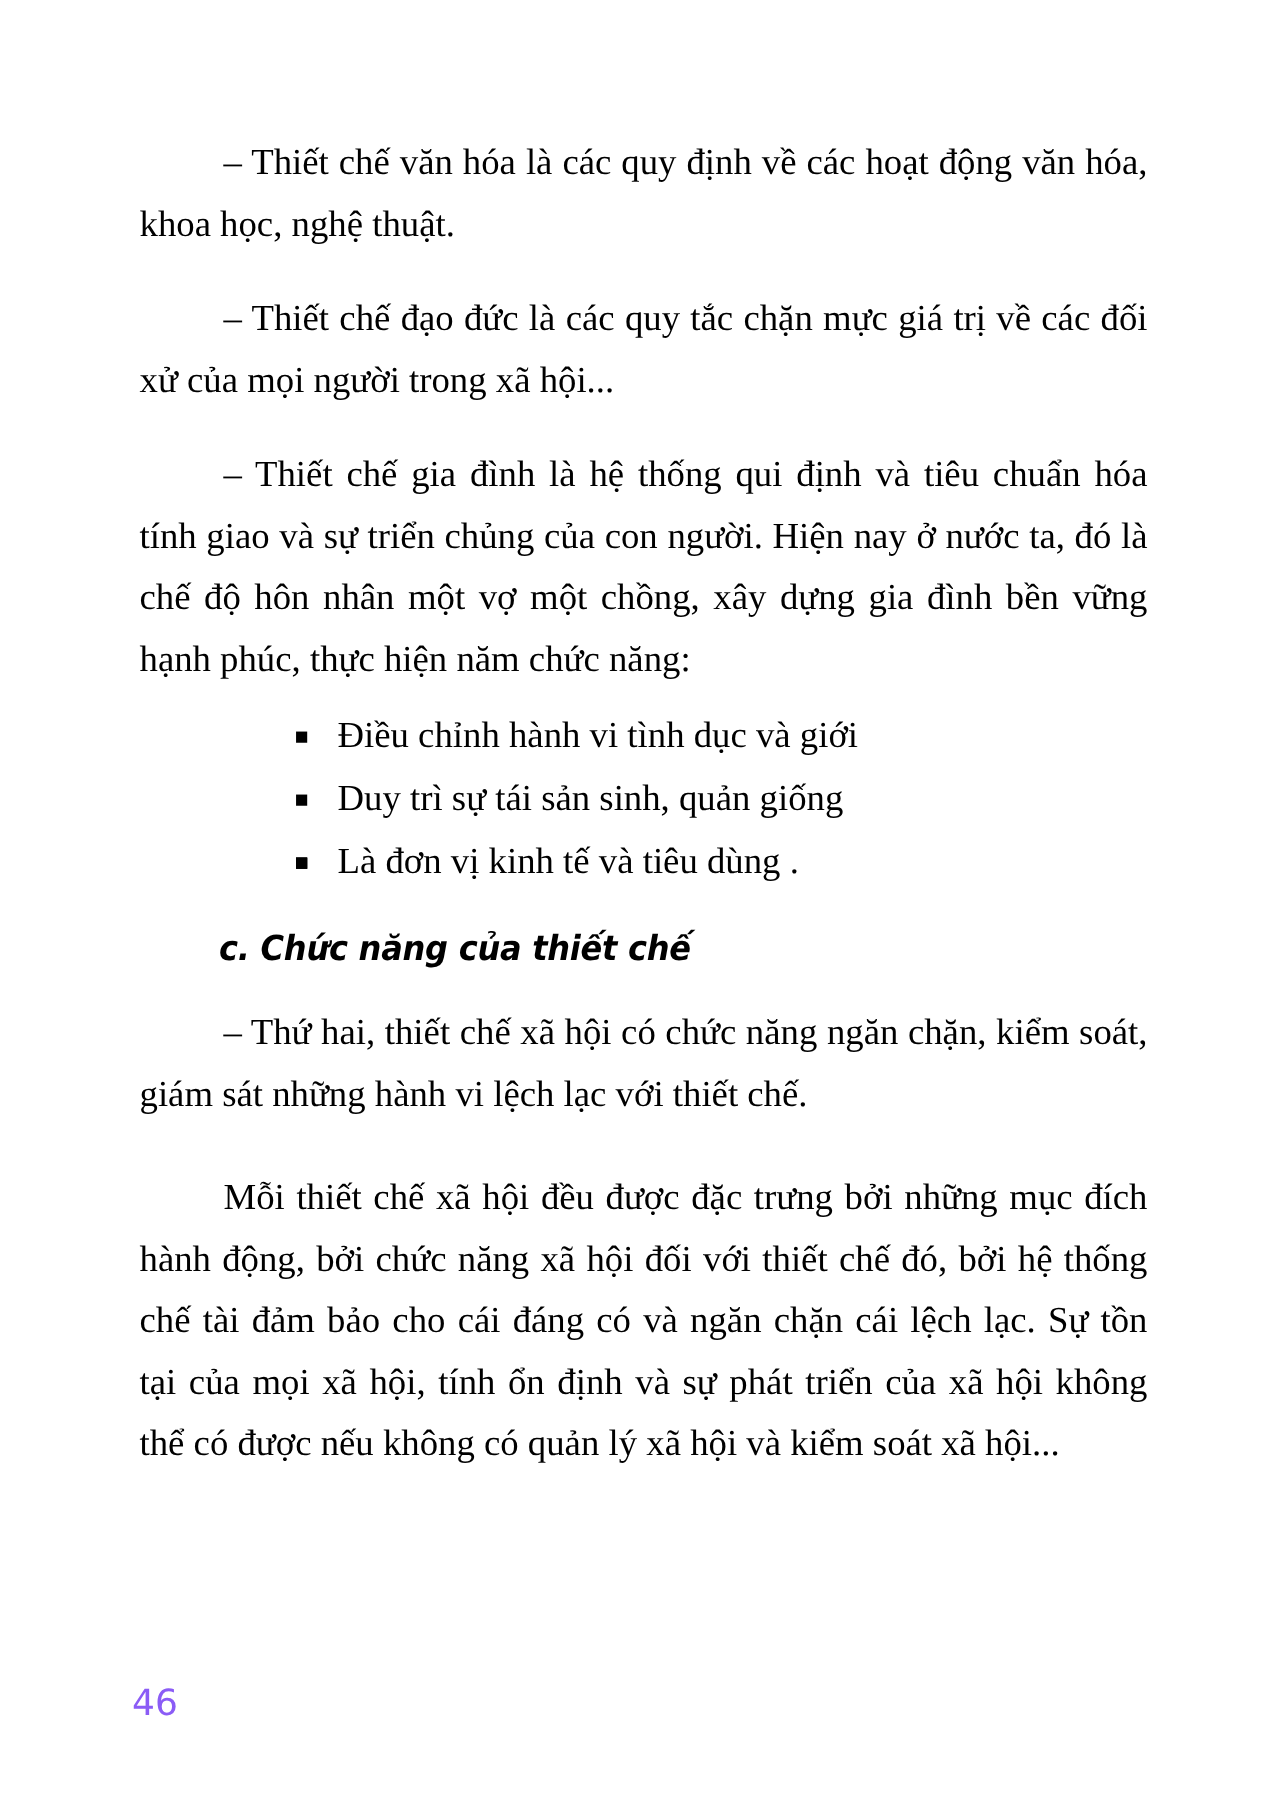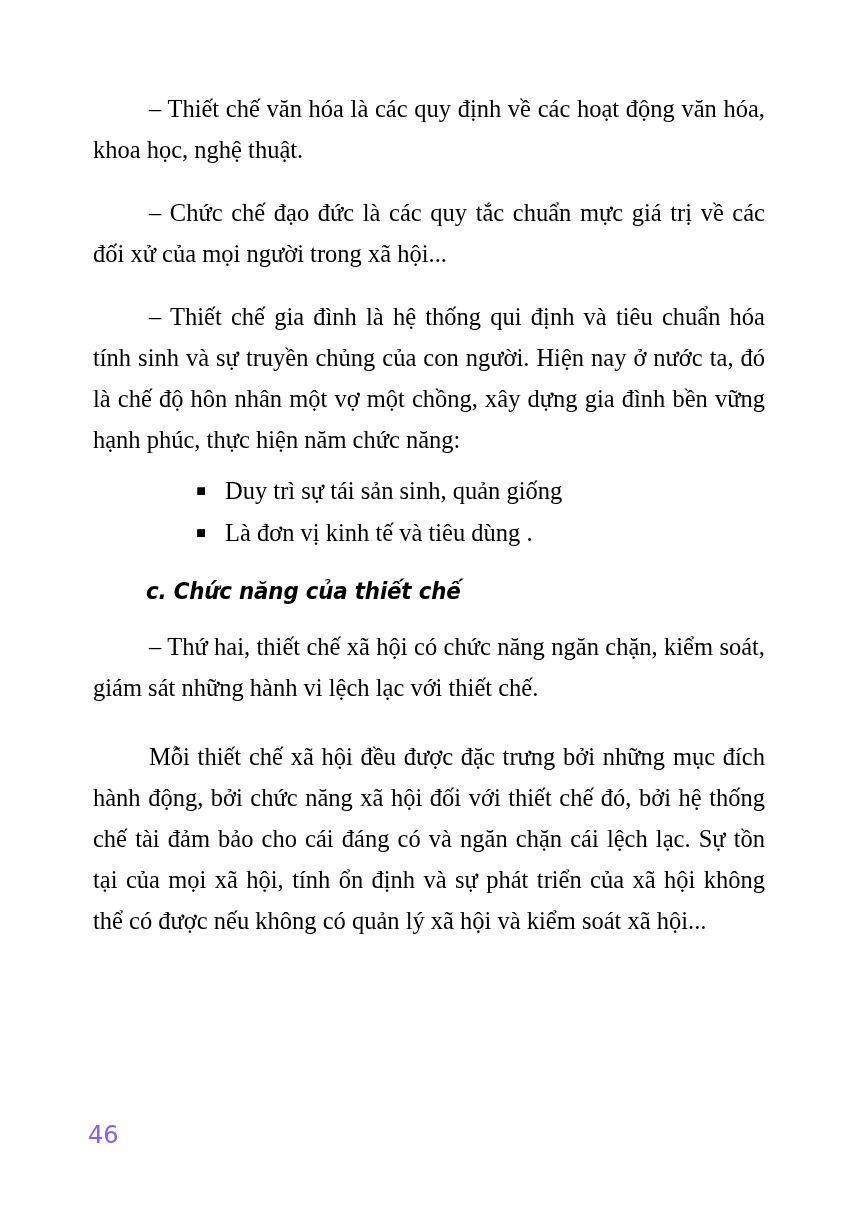--- a/index.html
+++ b/index.html
@@ -102,29 +102,30 @@
 <body>
 
 <div id="page">
 
   <div id="content">
 
     <p class="para">–  Thiết chế văn hóa là các quy định về các hoạt động văn hóa, khoa học, nghệ thuật.</p>
 
     <div class="gap-sm"></div>
 
-    <p class="para">–  Chức chế đạo đức là các quy tắc chuẩn mực giá trị về các đối xử của mọi người trong xã hội...</p>
+    <p class="para">–  Thiết chế đạo đức là các quy tắc chặn mực giá trị về các đối xử của mọi người trong xã hội...</p>
 
     <div class="gap-sm"></div>
 
-    <p class="para tight">–  Thiết chế gia đình là hệ thống qui định và tiêu chuẩn hóa tính sinh và sự truyền chủng của con người. Hiện nay ở nước ta, đó là chế độ hôn nhân một vợ một chồng, xây dựng gia đình bền vững hạnh phúc, thực hiện năm chức năng:</p>
+    <p class="para tight">–  Thiết chế gia đình là hệ thống qui định và tiêu chuẩn hóa tính giao và sự triển chủng của con người. Hiện nay ở nước ta, đó là chế độ hôn nhân một vợ một chồng, xây dựng gia đình bền vững hạnh phúc, thực hiện năm chức năng:</p>
 
     <ul class="bullets">
       <li>
         <span class="bullet-mark">▪</span>
+        <span>Điều chỉnh hành vi tình dục và giới</span>
       </li>
       <li>
         <span class="bullet-mark">▪</span>
         <span>Duy trì sự tái sản sinh, quản giống</span>
       </li>
       <li>
         <span class="bullet-mark">▪</span>
       </li>
       <li>
         <span class="bullet-mark">▪</span>

